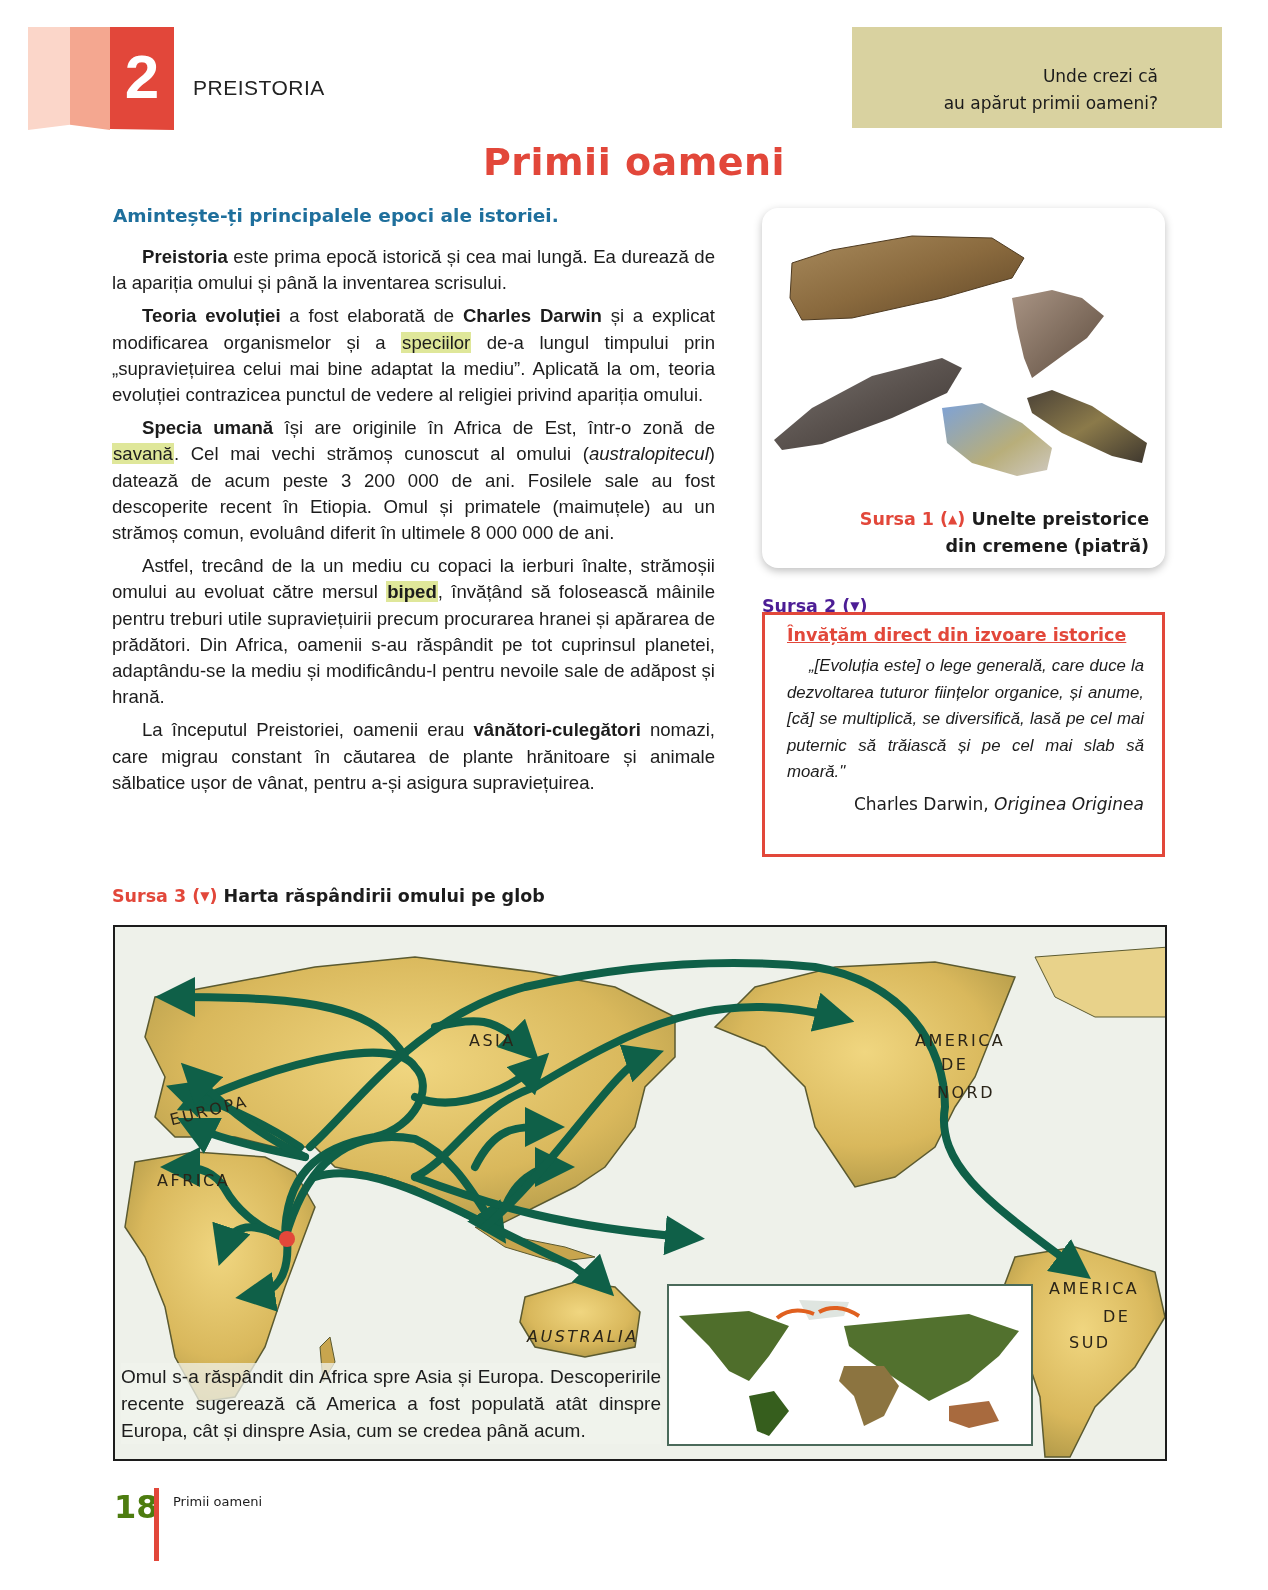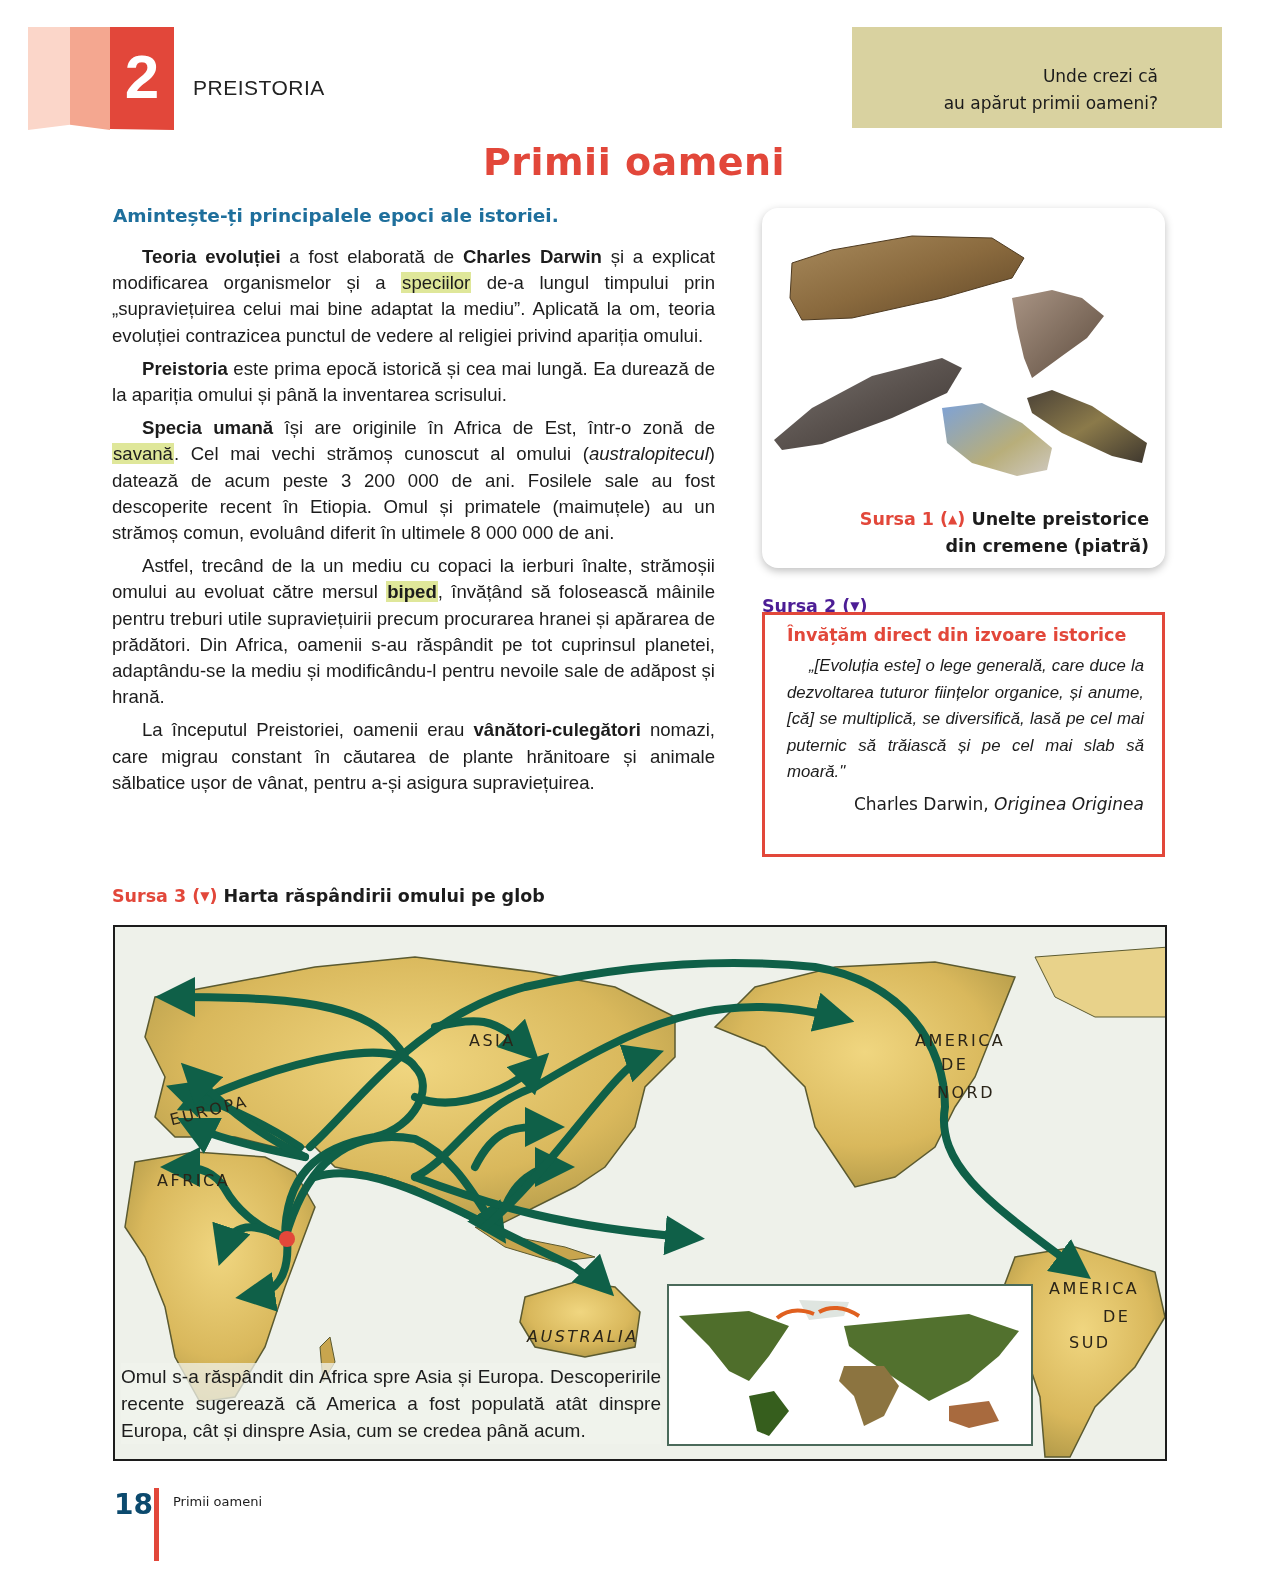--- a/index.html
+++ b/index.html
@@ -28,35 +28,35 @@
   .hl { background: #dfe79a; padding: 0 1px; }
 
   
   .card1 { position: absolute; left: 762px; top: 208px; width: 403px; height: 360px; background: #fff; border-radius: 16px; box-shadow: 0 3px 8px rgba(0,0,0,0.25); overflow: hidden; }
   .caption1 { position: absolute; right: 16px; top: 298px; text-align: right; font-size: 17.5px; line-height: 27px; font-weight: bold; color: #1c1c1c; font-family: "DejaVu Sans", sans-serif; }
   .src-red { color: #e2473a; font-weight: bold; }
 
   
   .src2-label { position: absolute; left: 762px; top: 579px; font-size: 17.5px; font-weight: bold; color: #4c1d95; margin-top: 17px; }
   .quote-box { position: absolute; left: 762px; top: 612px; width: 403px; height: 245px; border: 3px solid #e2473a; padding: 10px 18px 0 22px; }
-  .quote-title { color: #e2473a; font-weight: bold; font-size: 17.5px; margin-bottom: 8px; }
+  .quote-title { color: #e2473a; font-weight: bold; font-size: 17.5px; margin-bottom: 8px; text-decoration: underline; }
   .quote-text { font-family: Liberation Sans, sans-serif; font-style: italic; font-size: 16.8px; line-height: 26.5px; text-align: justify; text-indent: 22px; color: #1c1c1c; }
   .quote-author { text-align: right; font-size: 17px; margin-top: 8px; color: #1c1c1c; }
   .quote-author i { font-style: italic; }
 
   
   .src3-label { position: absolute; left: 112px; top: 886px; font-size: 17.5px; font-weight: bold; color: #1c1c1c; }
   .map-frame { position: absolute; left: 113px; top: 925px; width: 1054px; height: 536px; border: 2px solid #1c1c1c; overflow: hidden; background: #eef1ea; }
   .map-frame svg { position: absolute; left: 0; top: 0; }
   .map-label { position: absolute; font-family: "DejaVu Sans", sans-serif; font-size: 16px; letter-spacing: 2.5px; color: #2a2418; font-weight: 500; }
   .map-caption { position: absolute; left: 6px; top: 436px; width: 540px; font-family: "Liberation Sans", sans-serif; font-size: 19px; line-height: 27px; text-align: justify; color: #1c1c1c; background: rgba(240,243,236,0.75); }
   .inset { position: absolute; left: 552px; top: 357px; width: 366px; height: 162px; background: #fff; border: 2px solid #4a6a5a; }
 
   
-  .page-num { position: absolute; left: 114px; top: 1488px; font-size: 28px; font-weight: bold; font-family: "DejaVu Sans", sans-serif; color: #0c4a6e; }
+  .page-num { position: absolute; left: 114px; top: 1488px; font-size: 32px; font-weight: bold; font-family: "DejaVu Sans", sans-serif; color: #4d7c0f; }
   .footer-bar { position: absolute; left: 154px; top: 1511px; width: 5px; height: 50px; background: #e2473a; }
   .footer-bar.top { top: 1488px; height: 73px; }
   .footer-text { position: absolute; left: 173px; top: 1494px; font-size: 13px; font-family: "DejaVu Sans", sans-serif; color: #1c1c1c; }
 </style>
 </head>
 <body>
 
 <div class="chapter-flag">
   <div class="flag-strip flag-1"></div>
   <div class="flag-strip flag-2"></div>
@@ -68,23 +68,23 @@
 <div class="question-box">
   <span>Unde crezi că</span>
   <span>au apărut primii oameni?</span>
 </div>
 
 <h1 class="page-title">Primii oameni</h1>
 
 <div class="lead">Amintește-ți principalele epoci ale istoriei.</div>
 
 <div class="body-col">
+  <p><b>Preistoria</b><span> este prima epocă istorică și cea mai lungă. Ea durează de la apariția omului și până la inventarea scrisului.</span></p>
+
   <p><b>Teoria evoluției</b><span> a fost elaborată de </span><b>Charles Darwin</b><span> și a explicat modificarea organismelor și a </span><span class="hl">speciilor</span><span> de-a lungul timpului prin „supraviețuirea celui mai bine adaptat la mediu”. Aplicată la om, teoria evoluției contrazicea punctul de vedere al religiei privind apariția omului.</span></p>
-
-  <p><b>Preistoria</b><span> este prima epocă istorică și cea mai lungă. Ea durează de la apariția omului și până la inventarea scrisului.</span></p>
 
   <p><b>Specia umană</b><span> își are originile în Africa de Est, într-o zonă de </span><span class="hl">savană</span><span>. Cel mai vechi strămoș cunoscut al omului (</span><i>australopitecul</i><span>) datează de acum peste 3 200 000 de ani. Fosilele sale au fost descoperite recent în Etiopia. Omul și primatele (maimuțele) au un strămoș comun, evoluând diferit în ultimele 8 000 000 de ani.</span></p>
 
   <p><span>Astfel, trecând de la un mediu cu copaci la ierburi înalte, strămoșii omului au evoluat către mersul </span><b class="hl">biped</b><span>, învățând să folosească mâinile pentru treburi utile supraviețuirii precum procurarea hranei și apărarea de prădători. Din Africa, oamenii s-au răspândit pe tot cuprinsul planetei, adaptându-se la mediu și modificându-l pentru nevoile sale de adăpost și hrană.</span></p>
 
   <p><span>La începutul Preistoriei, oamenii erau </span><b>vânători-culegători</b><span> nomazi, care migrau constant în căutarea de plante hrănitoare și animale sălbatice ușor de vânat, pentru a-și asigura supraviețuirea.</span></p>
 </div>
 
 <div class="card1">
   <svg width="403" height="300" viewBox="0 0 403 300">

